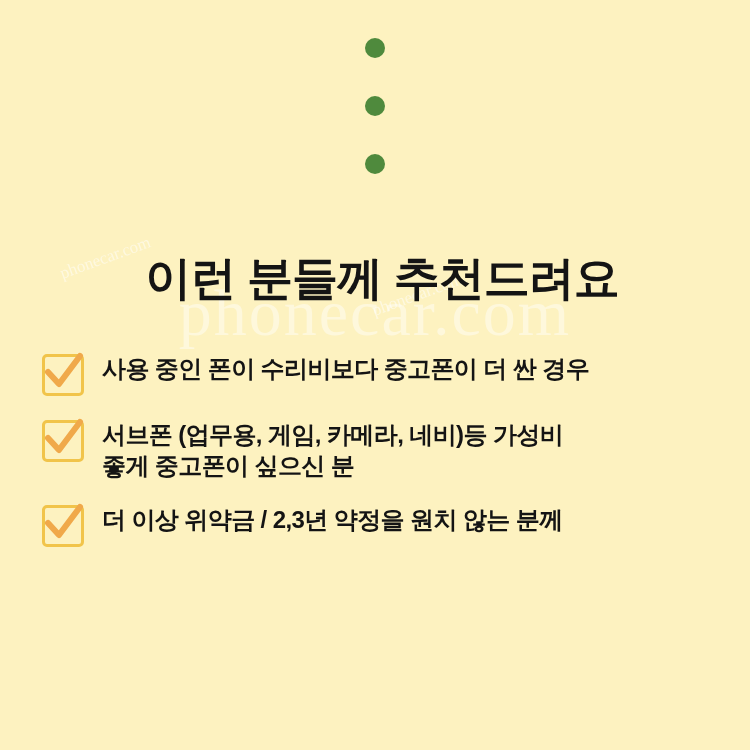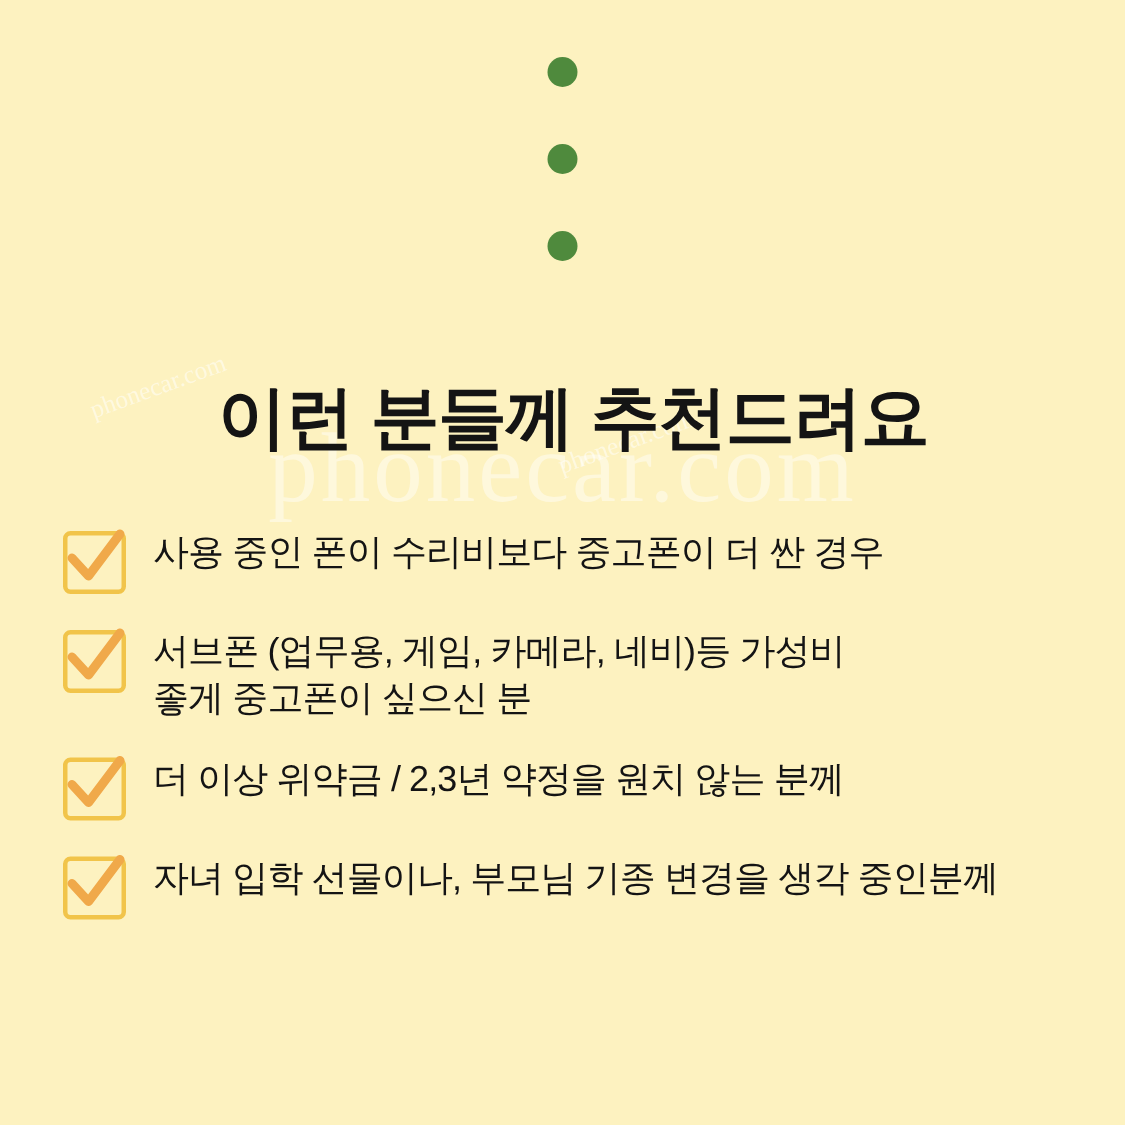--- a/index.html
+++ b/index.html
@@ -98,21 +98,21 @@
     margin-top: 2px;
   }
   .check-box svg {
     position: absolute;
     left: -5px;
     top: -9px;
   }
   .item-text {
     margin-left: 18px;
     font-size: 24px;
-    font-weight: normal;
+    font-weight: bold;
     color: #141414;
     line-height: 1.28;
     letter-spacing: -0.6px;
     white-space: pre-line;
     padding-top: 2px;
   }
 </style>
 </head>
 <body>
 
@@ -154,23 +154,15 @@
 
     <div class="item">
       <div class="check-box">
         <svg width="46" height="46" viewBox="0 0 46 46">
           <path d="M8 24 L19 36 L40 8" fill="none" stroke="#f0a94a" stroke-width="6" stroke-linecap="round" stroke-linejoin="round"></path>
         </svg>
       </div>
       <div class="item-text">더 이상 위약금 / 2,3년 약정을 원치 않는 분께</div>
     </div>
 
-    <div class="item">
-      <div class="check-box">
-        <svg width="46" height="46" viewBox="0 0 46 46">
-          <path d="M8 24 L19 36 L40 8" fill="none" stroke="#f0a94a" stroke-width="6" stroke-linecap="round" stroke-linejoin="round"></path>
-        </svg>
-      </div>
-      <div class="item-text">자녀 입학 선물이나, 부모님 기종 변경을 생각 중인분께</div>
-    </div>
 
   </div>
 </div>
 
 </body></html>

